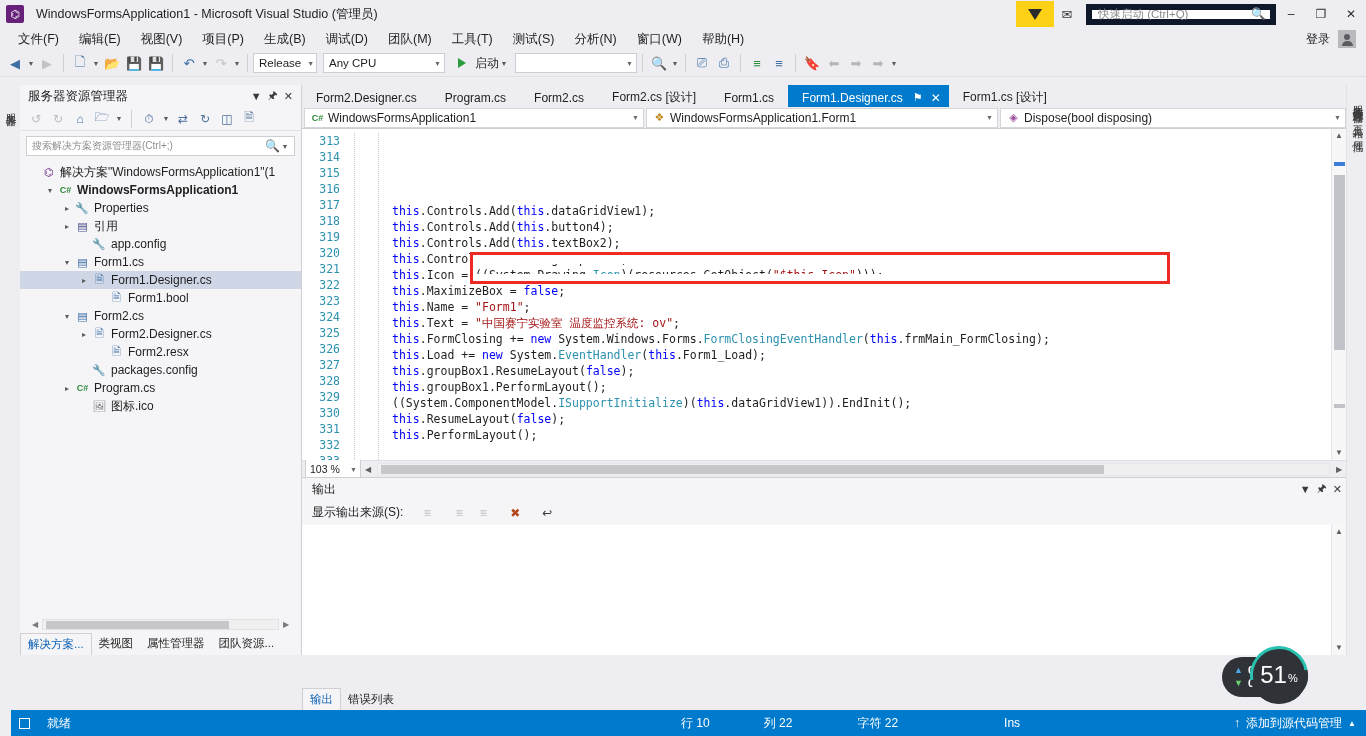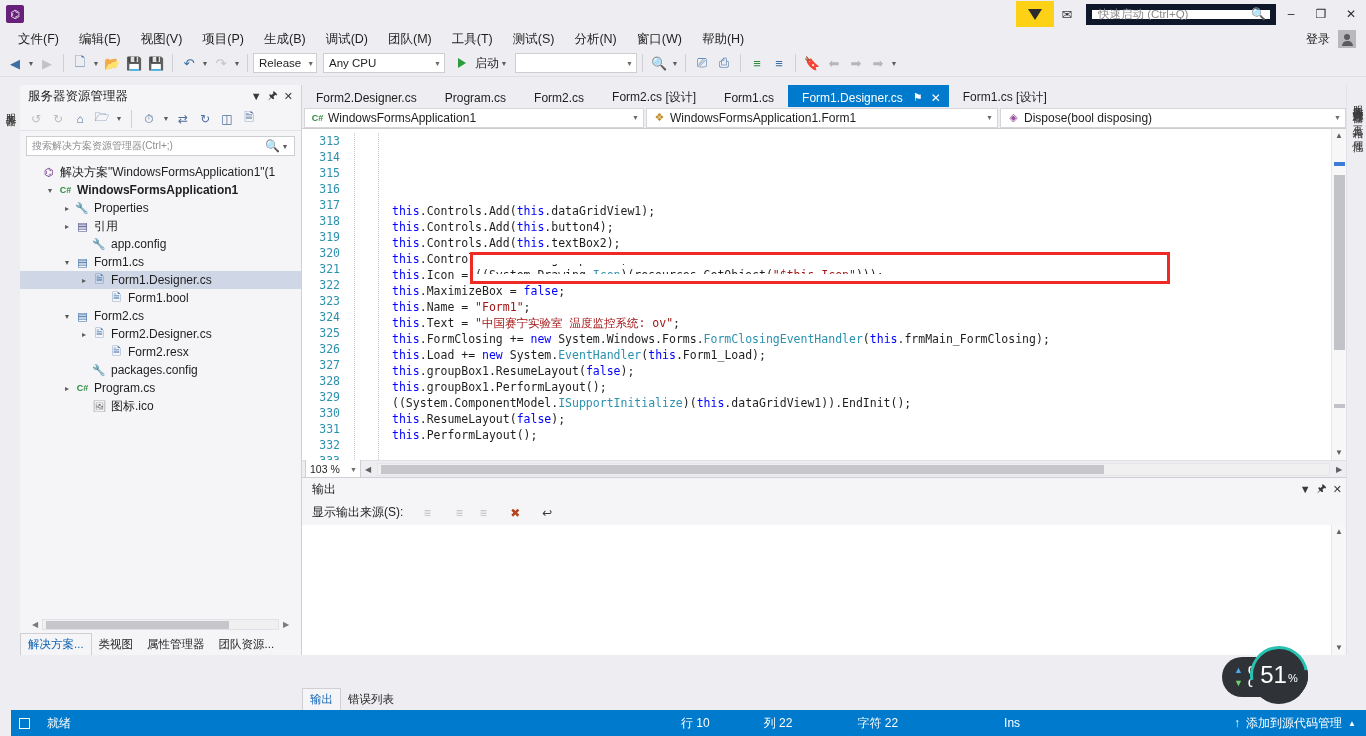--- a/index.html
+++ b/index.html
@@ -60,21 +60,21 @@
   .node { height:18px; display:flex; align-items:center; white-space:nowrap; }
   .node.sel { background:#cfd6e6; }
   .tw { width:14px; display:flex; align-items:center; justify-content:center; font-size:8px; color:#5a5a5a; }
   .nicon { width:17px; display:flex; align-items:center; justify-content:center; font-size:11px; }
   .nlabel { padding-left:3px; color:#1e1e1e; }
   .nlabel.bold { font-weight:bold; }
   .sol-hscroll { height:13px; margin:0 8px 2px 8px; display:flex; align-items:center; }
   .sol-hscroll .trk { flex:1; height:11px; background:#f0f0f0; border:1px solid #e2e2e6; position:relative; }
   .sol-hscroll .thb { position:absolute; left:3px; top:1px; width:78%; height:8px; background:#c6c6cb; }
   .sol-hscroll .ar { width:14px; text-align:center; font-size:8px; color:#7a7a7a; }
-  .btabs { height:22px; display:flex; align-items:center; }
+  .btabs { height:22px; display:flex; align-items:flex-start; }
   .btab { font-size:11.5px; padding:3px 7px; color:#1e1e1e; }
   .btab.act { color:#0e63b4; border:1px solid #cfcfd4; border-bottom:none; background:#f5f5f8; }
   
   .editorcol { flex:1; display:flex; flex-direction:column; min-width:0; }
   .doctabs { height:22px; background:#eeeef2; display:flex; align-items:stretch; }
   .dtab { font-size:12px; padding:3px 14px 0 14px; color:#1e1e1e; display:flex; align-items:center; }
   .dtab.act { background:#007acc; color:#fff; padding-right:4px; }
   .dtab.act .pin { font-size:11px; margin-left:10px; }
   .dtab.act .x { font-size:12px; margin-left:8px; margin-right:4px; }
   .navbar { height:22px; background:#eeeef2; display:flex; align-items:center; border-bottom:1px solid #ccced0; }
@@ -141,20 +141,21 @@
   .cpuinner { position:absolute; right:0; bottom:-6px; width:58px; height:58px; border-radius:50%;
               display:flex; align-items:center; justify-content:center; color:#fff; }
   .cpuinner .num { font-size:24px; }
   .cpuinner .pct { font-size:11px; margin-left:1px; margin-top:6px; }
 </style>
 </head>
 <body>
 
 <div class="titlebar">
   <div class="vs-logo">⌬</div>
+  <div class="title-text">WindowsFormsApplication1 - Microsoft Visual Studio (管理员)</div>
   <div class="title-right">
     <div class="feedback-btn">
       <div class="feedback-tri"></div>
     </div>
     <div class="notif-ico">✉</div>
     <div class="qlaunch">
       <span>快速启动 (Ctrl+Q)</span>
       <span class="mag">🔍</span>
     </div>
     <div class="wbtn">–</div>

